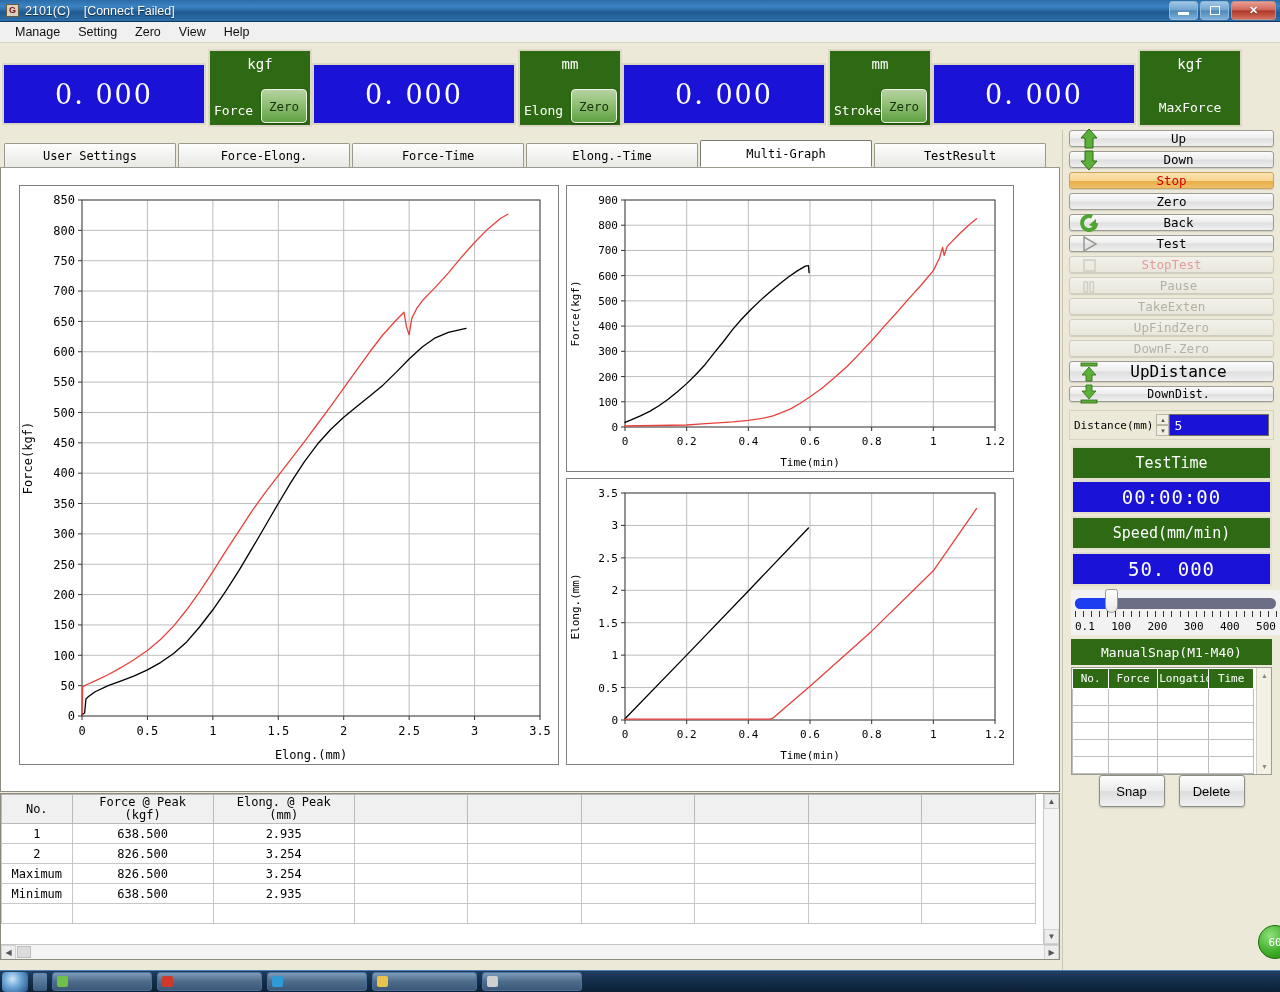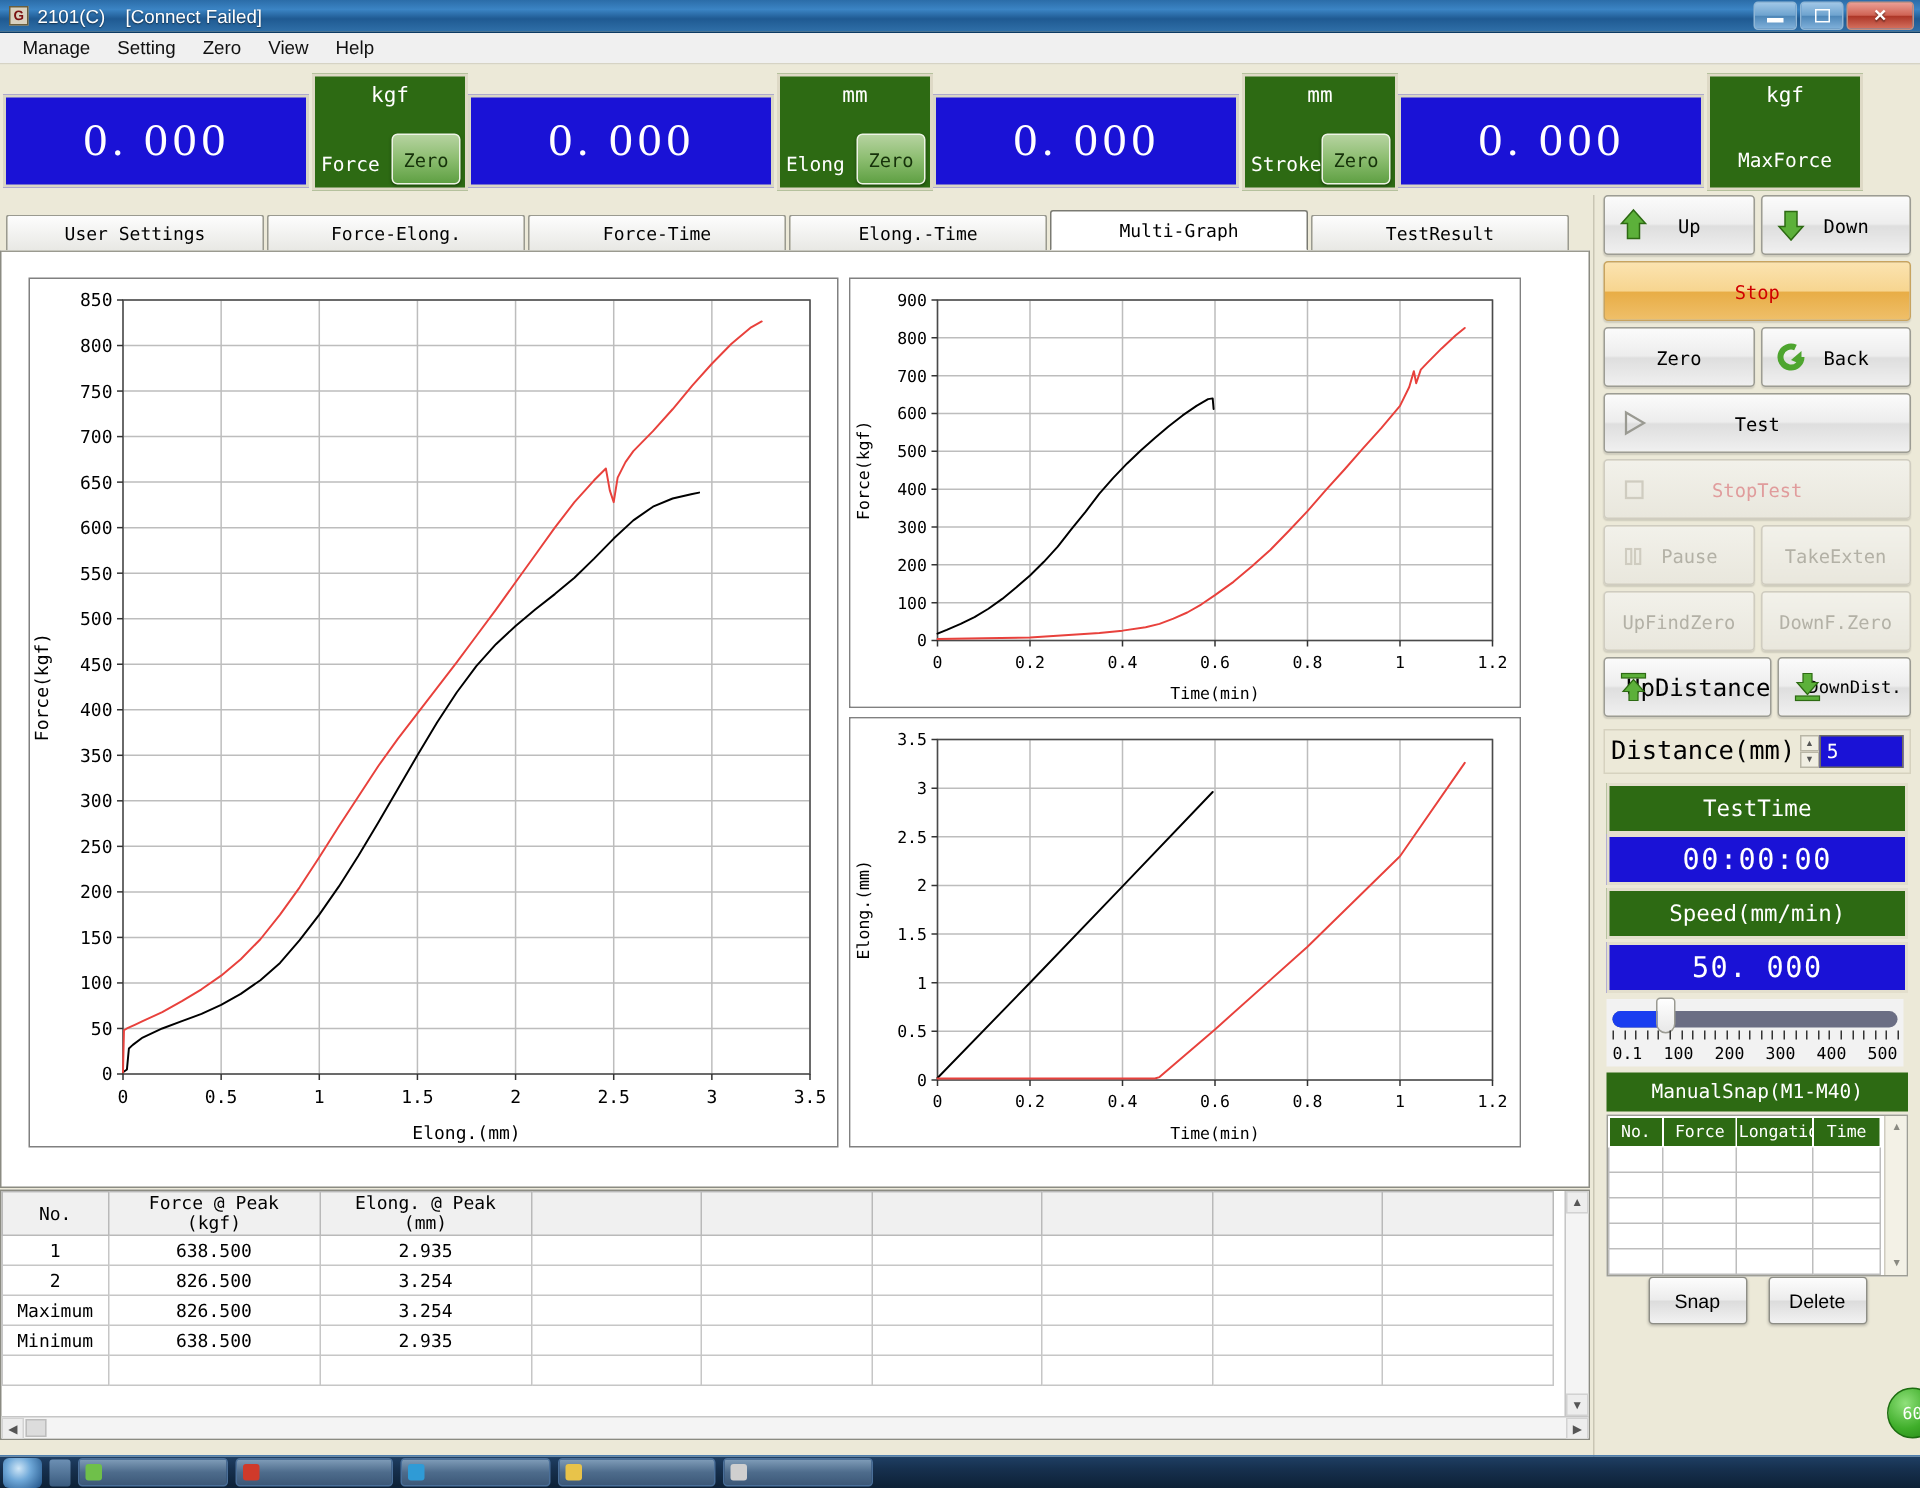--- a/index.html
+++ b/index.html
@@ -154,21 +154,21 @@
     font-size:8px;color:#555;background:#ededed;border:1px solid #d2d2d2;
   }
   .sb-arrow.r{ position:absolute; right:0; top:0; }
   .sb-thumb-h{ position:absolute;left:16px;top:1px;width:14px;height:12px;background:#dcdcdc;border:1px solid #bdbdbd;}
 
   
   .rpanel{
     position:absolute; left:1062px; top:130px; width:218px; height:845px;
     background:#ece9d8; border-left:1px solid #c9c6b4;
   }
-  .btn-row{ display:flex; gap:4px; margin:0 6px 4px 6px; }
+  .btn-row{ display:flex; gap:4px; margin:0 6px 4px 6px;flex-direction:column; }
   .ctl-btn{
     flex:1; height:40px; border:1px solid #9c9c94; border-radius:3px;
     background:linear-gradient(180deg,#fbfbfb 0%, #ededed 48%, #dedede 52%, #f0f0f0 100%);
     display:flex; align-items:center; justify-content:center; position:relative;
     font-family:"DejaVu Sans Mono", monospace; font-size:12.5px; color:#000;
     box-shadow:0 1px 1px rgba(0,0,0,.12);
   }
   .ctl-btn.wide{ width:100%; }
   .ctl-btn.stop{
     background:linear-gradient(180deg,#fbe3b0 0%, #f7d590 50%, #e8ad46 52%, #efbf69 100%);
@@ -180,21 +180,21 @@
   }
   .ctl-btn.disabled.redtxt{ color:#e09c9c; }
   .ctl-icon{ position:absolute; left:8px; top:50%; transform:translateY(-50%); width:22px; height:24px; }
   .ctl-btn .lbl{ padding-left:14px; }
 
   .dist-row{
     margin:8px 6px 6px 6px; height:30px;
     background:#ece9d8; border:1px solid #d6d2bf;
     display:flex; align-items:center; padding:0 4px;
   }
-  .dist-label{ font-family:"DejaVu Sans Mono", monospace; font-size:17px; color:#000; }
+  .dist-label{ font-family:"DejaVu Sans Mono", monospace; font-size:11px; color:#000; }
   .spin{ width:13px;height:22px;margin-left:3px;display:flex;flex-direction:column;}
   .spin div{
     flex:1;border:1px solid #b9b6a6;background:#f0eee2;
     display:flex;align-items:center;justify-content:center;font-size:6px;color:#555;
   }
   .dist-input{
     flex:1; height:22px; background:#1a12d6; color:#fff;
     border:1px solid #6f6c5f; font-size:13px;
     font-family:"DejaVu Sans Mono", monospace; display:flex; align-items:center;
     padding-left:4px;
@@ -203,21 +203,21 @@
   .green-bar{
     margin:0 8px; height:34px; background:#2d6a13; border:2px solid #e3dfcd;
     color:#fff; font-size:15px; display:flex;align-items:center;justify-content:center;
     font-family:"DejaVu Sans Mono", monospace;
   }
   .blue-bar{
     margin:0 8px; height:34px; background:#1a12d6; border:2px solid #e3dfcd;
     color:#fff; font-size:19px; display:flex;align-items:center;justify-content:center;
     font-family:"DejaVu Sans Mono", monospace; letter-spacing:1px;
   }
-  .slider-wrap{ margin:4px 11px 0 8px; background:#f2f2f2; padding:8px 4px 2px 4px; }
+  .slider-wrap{ margin:4px 0 0 8px; background:#f2f2f2; padding:8px 4px 2px 4px; }
   .slider-track{
     position:relative; height:11px; background:#6b6e84; border-radius:6px;
   }
   .slider-fill{ position:absolute;left:0;top:0;height:11px;width:17%;background:#1a3ef0;border-radius:6px 0 0 6px;}
   .slider-thumb{
     position:absolute; left:15%; top:-9px; width:13px; height:24px;
     background:linear-gradient(180deg,#ffffff 0%,#e8e8e8 100%);
     border:1px solid #9a9a92; border-radius:3px 3px 7px 7px;
   }
   .slider-ticks{ position:relative;height:8px;margin-top:2px; }

